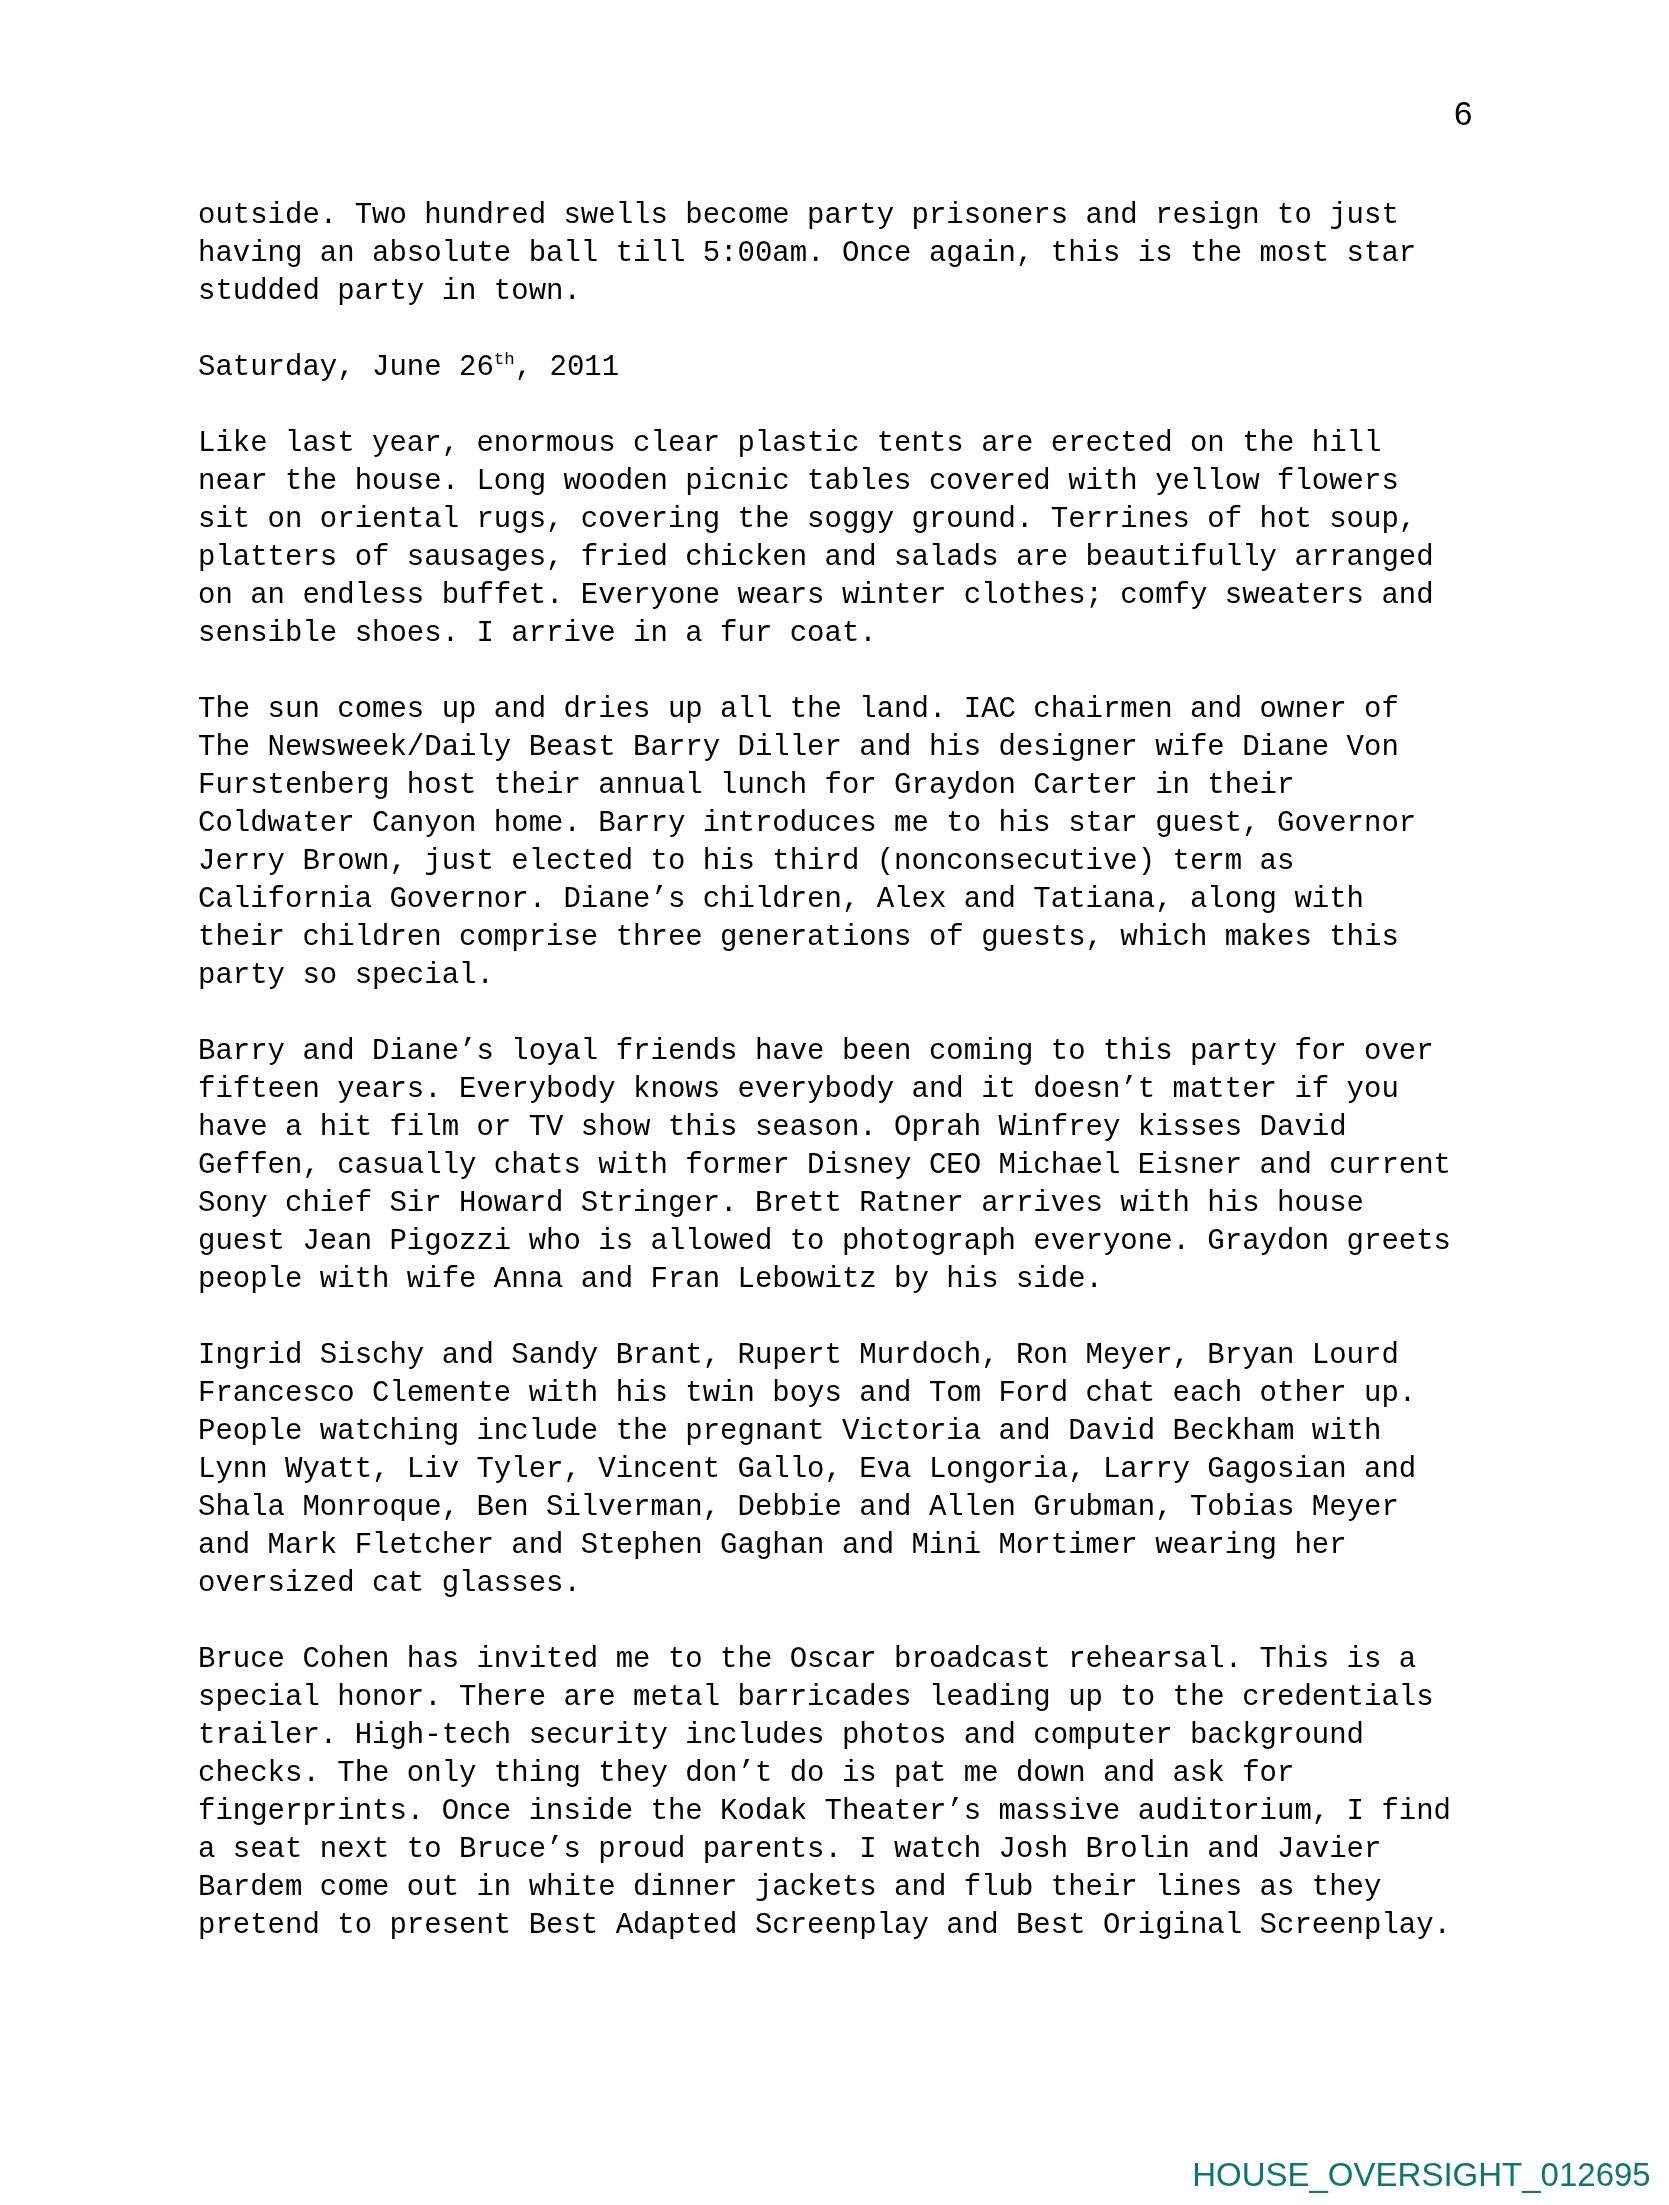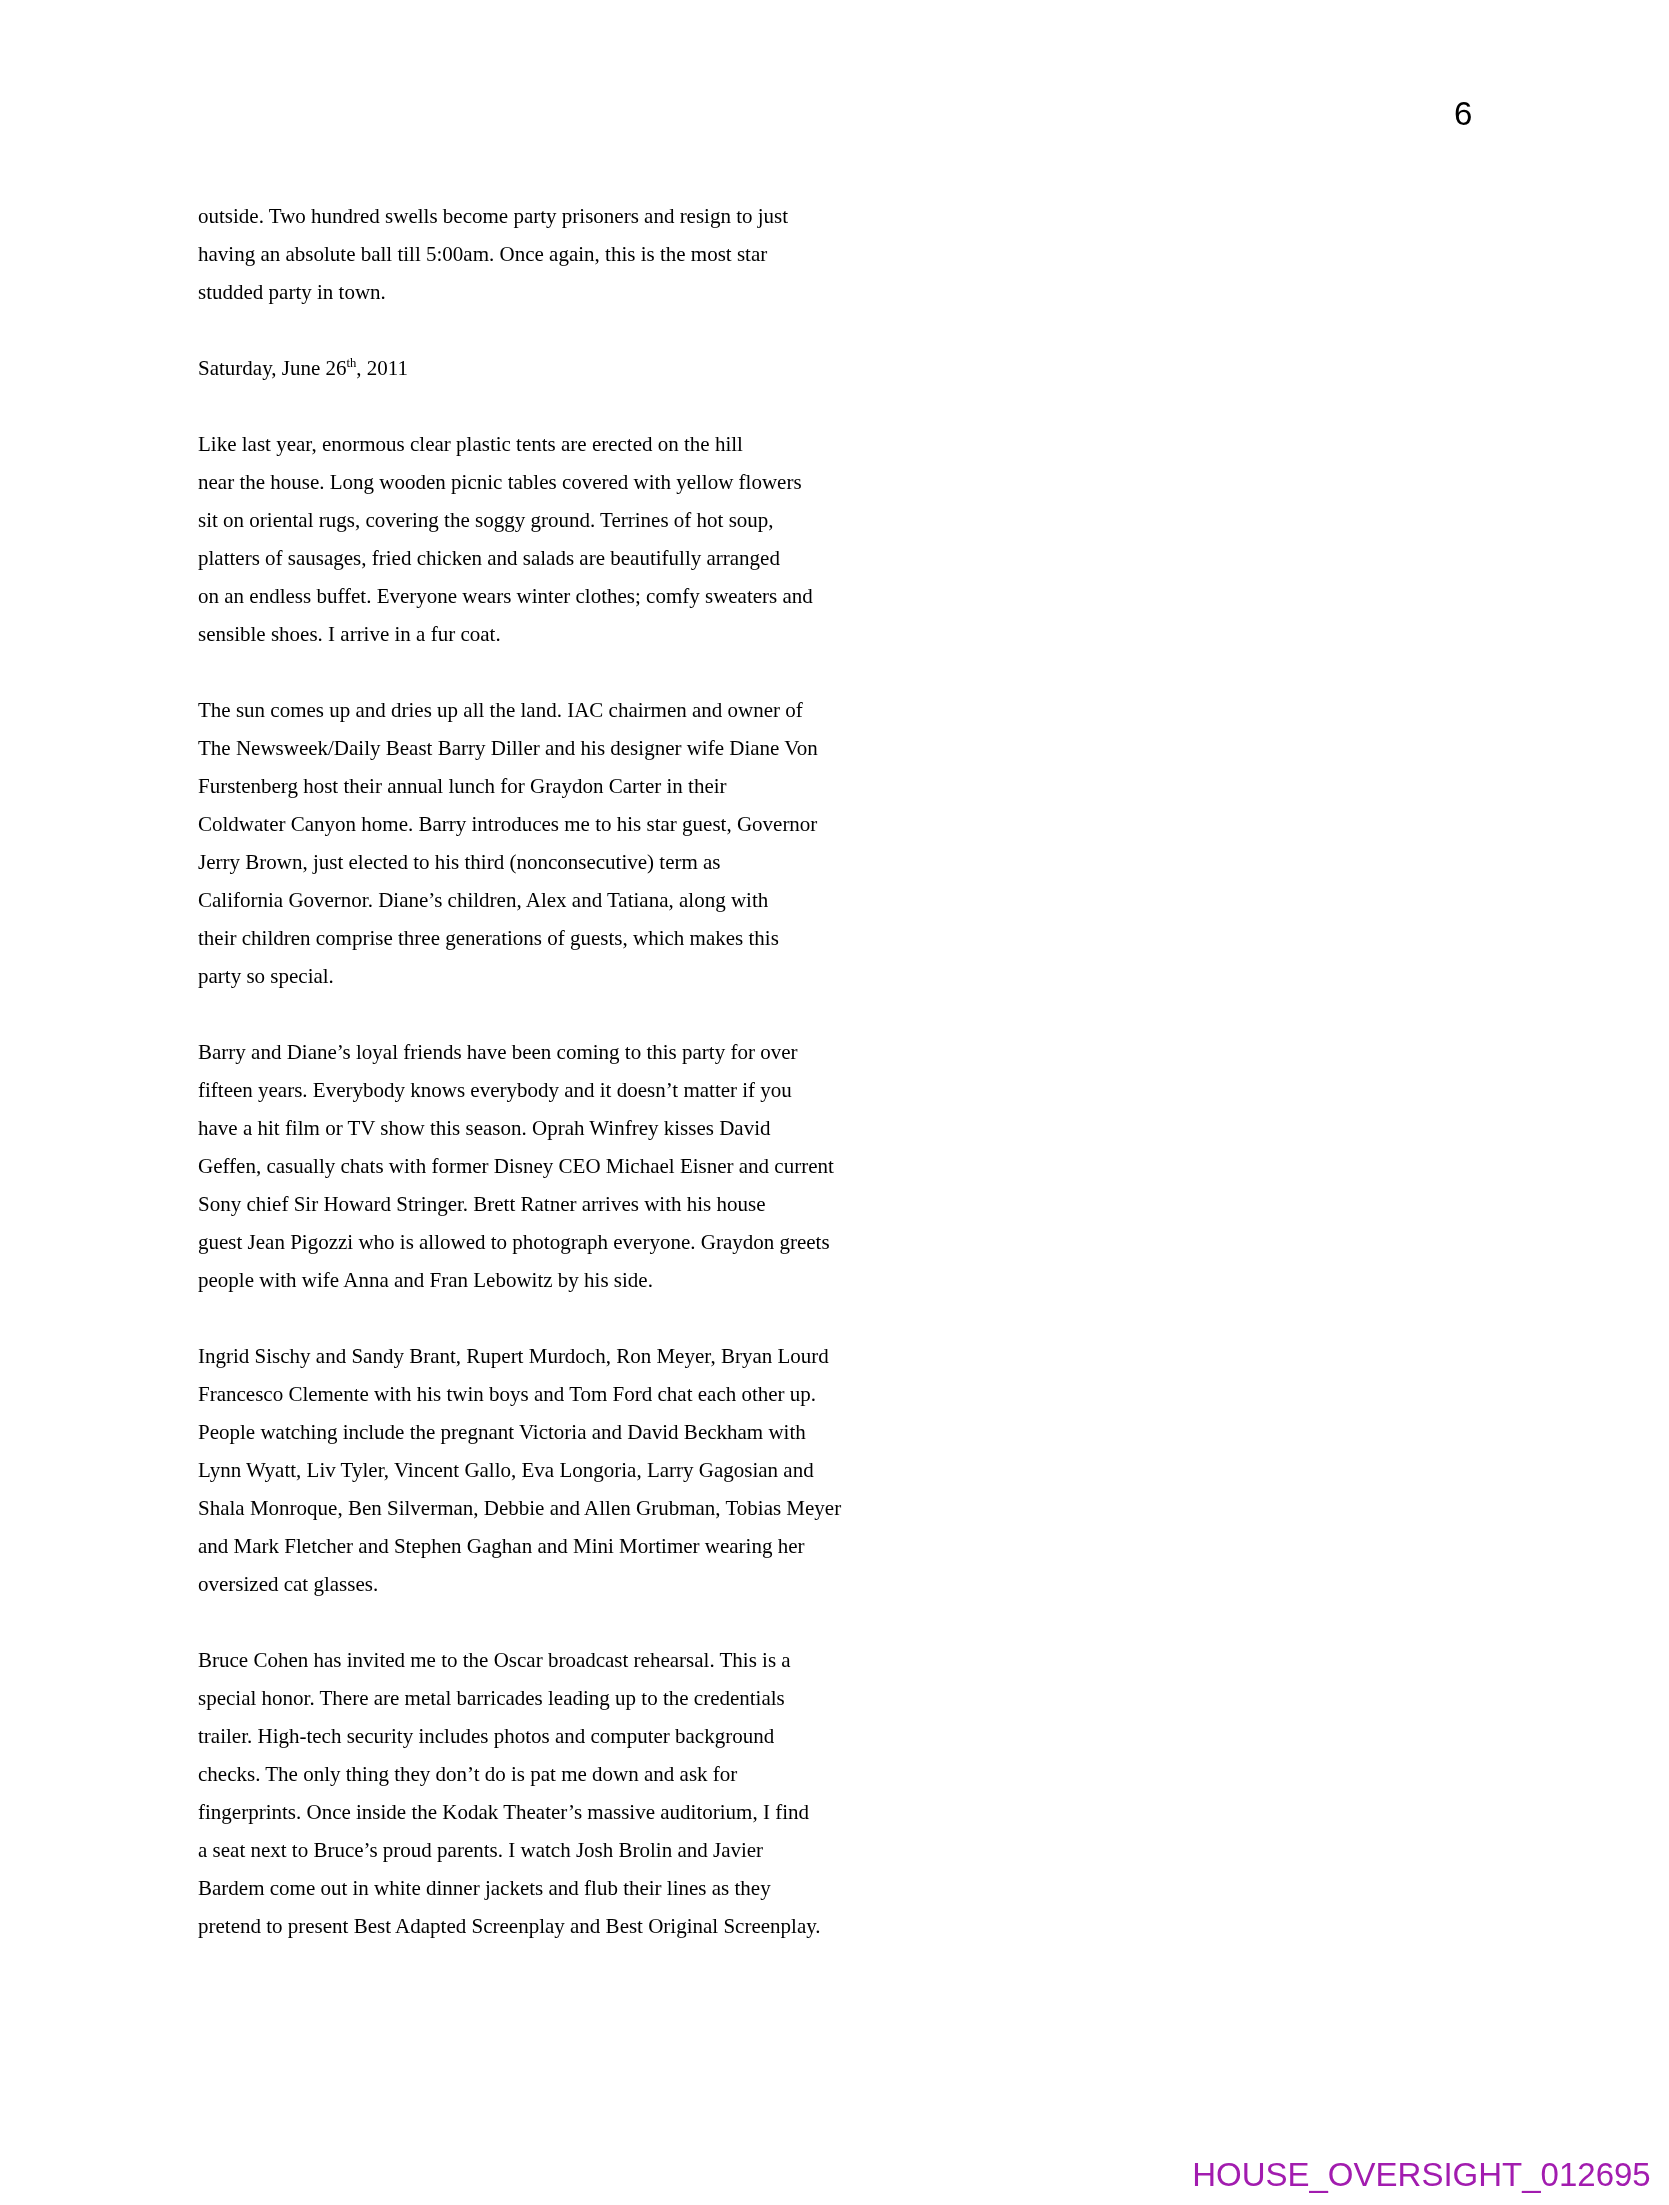--- a/index.html
+++ b/index.html
@@ -22,22 +22,22 @@
     font-family: "Liberation Sans", sans-serif;
     font-size: 33px;
     line-height: 1;
     color: #000000;
   }
   .doc-body {
     position: absolute;
     left: 198px;
     top: 197px;
     width: 1381px;
-    font-family: Liberation Serif, serif;
-    font-size: 21px;
+    font-family: Liberation Mono, monospace;
+    font-size: 29px;
     line-height: 38px;
     color: #000000;
   }
   .doc-body p {
     margin: 0 0 38px 0;
     white-space: pre-line;
   }
   .doc-body p:last-child {
     margin-bottom: 16px;
   }
@@ -46,21 +46,21 @@
     line-height: 0;
     vertical-align: super;
   }
   .bates-stamp {
     position: absolute;
     top: 2158px;
     right: 18.3px;
     font-family: "Liberation Sans", sans-serif;
     font-size: 33px;
     line-height: 1;
-    color: #a21caf;
+    color: #0f766e;
   }
 </style>
 </head>
 <body>
 
 <div class="page">
 
   <div class="page-number">6</div>
 
   <div class="doc-body">

